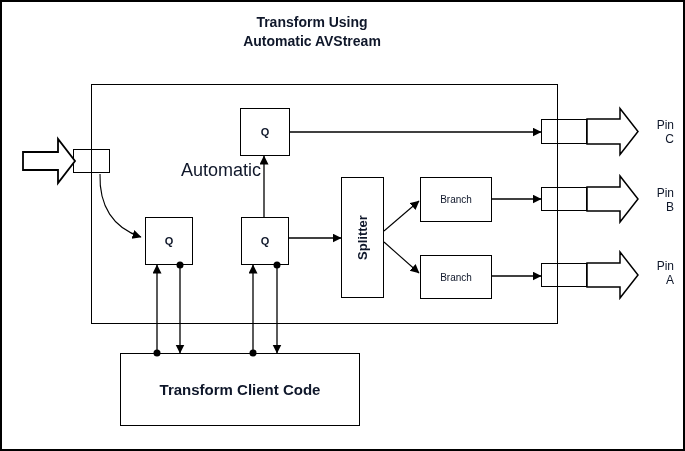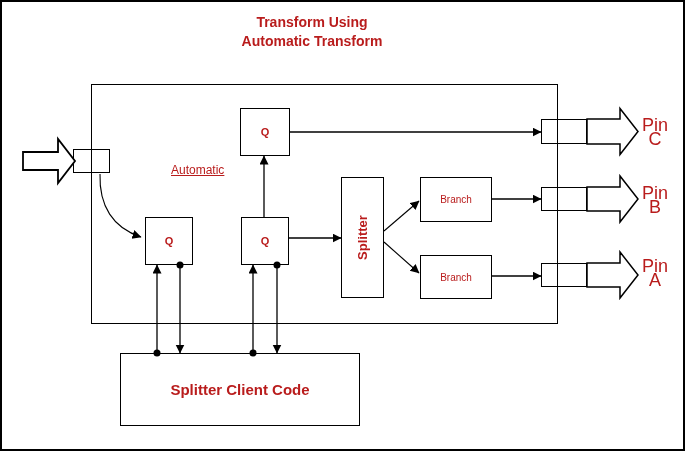--- a/index.html
+++ b/index.html
@@ -1,53 +1,53 @@
 <!DOCTYPE html>
 <html><head>
 <meta charset="utf-8">
 <style>
   html,body{margin:0;padding:0;background:#fff;}
   .canvas{
     position:relative;width:685px;height:451px;background:#ffffff;
-    font-family:"Liberation Sans",sans-serif;color:#b91c1c;overflow:hidden;
+    font-family:"Liberation Sans",sans-serif;color:#0f172a;overflow:hidden;
   }
   .frame{position:absolute;inset:0;border:2px solid #000;pointer-events:none;}
   .box{
     position:absolute;box-sizing:border-box;border:1px solid #000;background:#fff;
     display:flex;align-items:center;justify-content:center;
   }
   .cell{
     position:absolute;box-sizing:border-box;border:1px solid #000;background:transparent;
   }
   .filter{background:transparent;}
   .title{
     position:absolute;left:162px;top:13px;width:300px;text-align:center;
     font-size:14px;font-weight:bold;line-height:19px;
   }
   .qlabel{font-size:11px;font-weight:bold;}
   .branch-label{font-size:10px;}
   .splitter-label{font-size:13px;font-weight:bold;transform:rotate(-90deg);white-space:nowrap;}
   .client-label{font-size:15px;font-weight:bold;}
   .note{
-    position:absolute;left:171px;top:163px;width:90px;text-align:left;
-    font-size:12px;line-height:15px;text-decoration:underline;
+    position:absolute;left:171px;top:163px;width:90px;text-align:right;
+    font-size:18px;line-height:15px;
   }
   .pin-label{
-    position:absolute;width:38px;text-align:center;font-size:18px;line-height:14px;
+    position:absolute;width:38px;text-align:right;font-size:12px;line-height:14px;
   }
   svg.overlay{position:absolute;left:0;top:0;pointer-events:none;}
 </style>
 </head>
 <body>
 
 <div class="canvas">
 
   <div class="title">
     <div>Transform Using</div>
-    <div>Automatic Transform</div>
+    <div>Automatic AVStream</div>
   </div>
 
   <div class="box filter" style="left:91px;top:84px;width:467px;height:240px;background:transparent;"></div>
 
   <div class="box" style="left:240px;top:108px;width:50px;height:48px;">
     <span class="qlabel">Q</span>
   </div>
 
   <div class="box" style="left:145px;top:217px;width:48px;height:48px;">
     <span class="qlabel">Q</span>
@@ -66,21 +66,21 @@
   </div>
 
   <div class="box" style="left:420px;top:177px;width:72px;height:45px;">
     <span class="branch-label">Branch</span>
   </div>
   <div class="box" style="left:420px;top:255px;width:72px;height:44px;">
     <span class="branch-label">Branch</span>
   </div>
 
   <div class="box" style="left:120px;top:353px;width:240px;height:73px;">
-    <span class="client-label">Splitter Client Code</span>
+    <span class="client-label">Transform Client Code</span>
   </div>
 
   <div class="cell" style="left:73px;top:149px;width:37px;height:24px;"></div>
 
   <div class="cell" style="left:541px;top:119px;width:46px;height:25px;"></div>
   <div class="cell" style="left:541px;top:187px;width:46px;height:24px;"></div>
   <div class="cell" style="left:541px;top:263px;width:46px;height:24px;"></div>
 
   <div class="pin-label" style="left:636px;top:118px;">
     <div>Pin</div>

